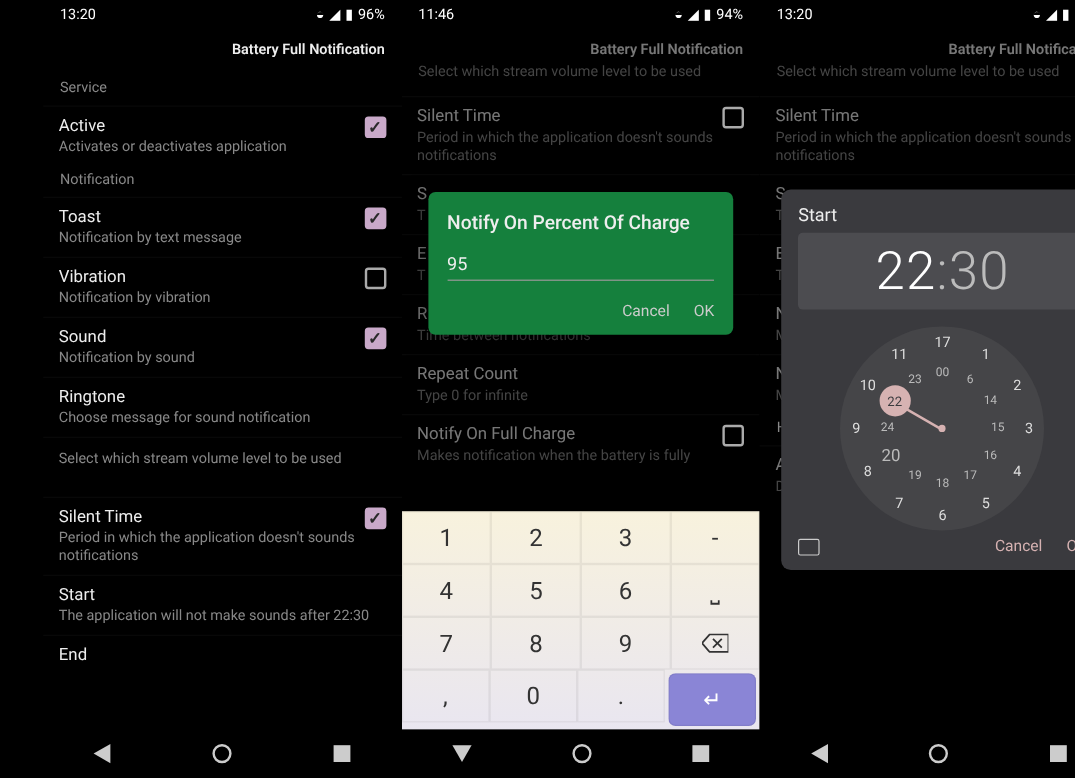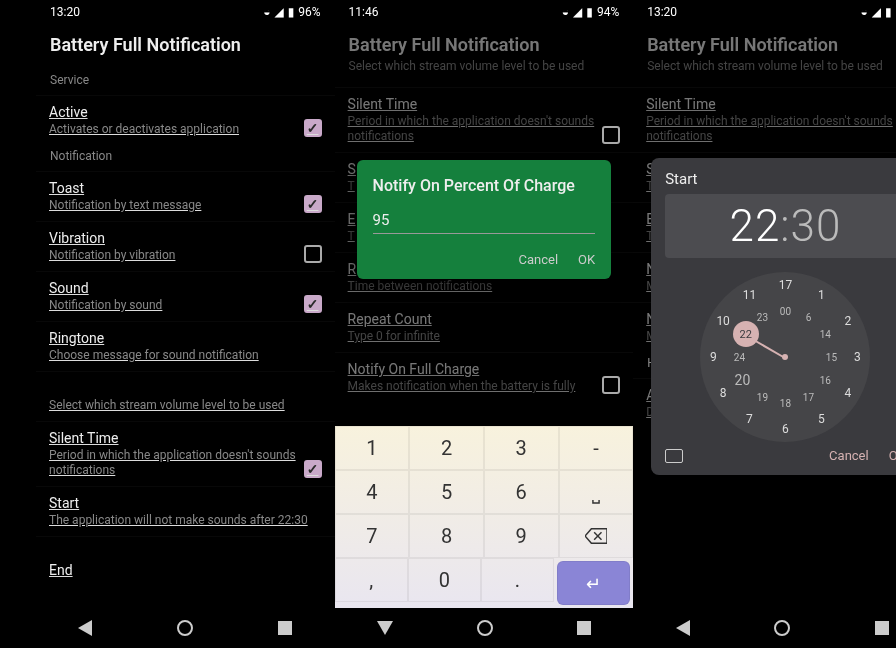--- a/index.html
+++ b/index.html
@@ -6,27 +6,27 @@
 body { width: 896px; height: 648px; background: #000; color: #ddd; overflow: hidden; }
 .row { display: flex; width: 100%; height: 100%; margin-left: 36px; }
 .panel { width: 298.6px; height: 100%; background: #000; position: relative; display: flex; flex-direction: column; }
 
 
 .sbar { height: 24px; display: flex; justify-content: space-between; align-items: center; padding: 0 14px; color: #fff; font-size: 12px; }
 .sbar .icons { display: flex; gap: 4px; align-items: center; }
 
 
 .hdr { padding: 10px 14px 14px; }
-.hdr h1 { font-size: 18px; font-weight: 600; color: #eee; }
+.hdr h1 { font-size: 12px; font-weight: 600; color: #eee; text-align: right; }
 .hdr .sub { font-size: 12px; color: #888; margin-top: 4px; }
 
 .section { padding: 4px 14px 8px; font-size: 12px; color: #888; }
 
 
-.item { padding: 8px 13px; display: flex; align-items: flex-end; gap: 8px; border-top: 1px solid rgba(255,255,255,0.03); min-height: 50px; text-decoration: underline; }
+.item { padding: 8px 13px; display: flex; align-items: flex-start; gap: 8px; border-top: 1px solid rgba(255,255,255,0.03); min-height: 50px; }
 .item .txt { flex: 1; }
 .item .ttl { font-size: 14px; color: #eee; }
 .item .summ { font-size: 12px; color: #888; margin-top: 2px; line-height: 1.25; }
 .dimmed .ttl, .dimmed .summ { opacity: 0.5; }
 
 .chk { width: 18px; height: 18px; border: 2px solid #aaa; border-radius: 3px; display: flex; align-items: center; justify-content: center; font-size: 14px; color: #2a2a2a; }
 .chk.on { background: #c9a9c9; border-color: #c9a9c9; }
 .chk.on::after { content: "✓"; font-weight: 700; }
 
 

